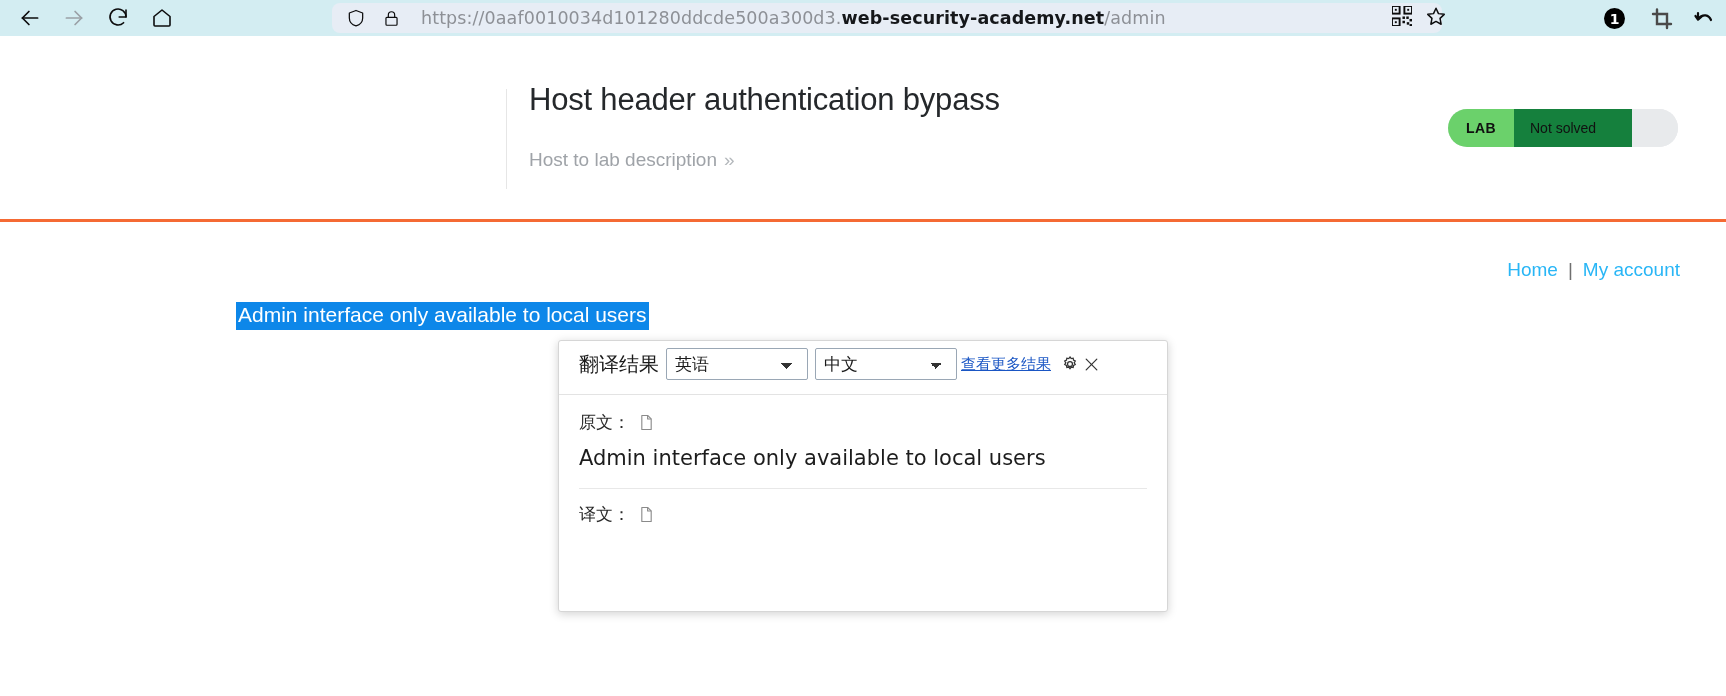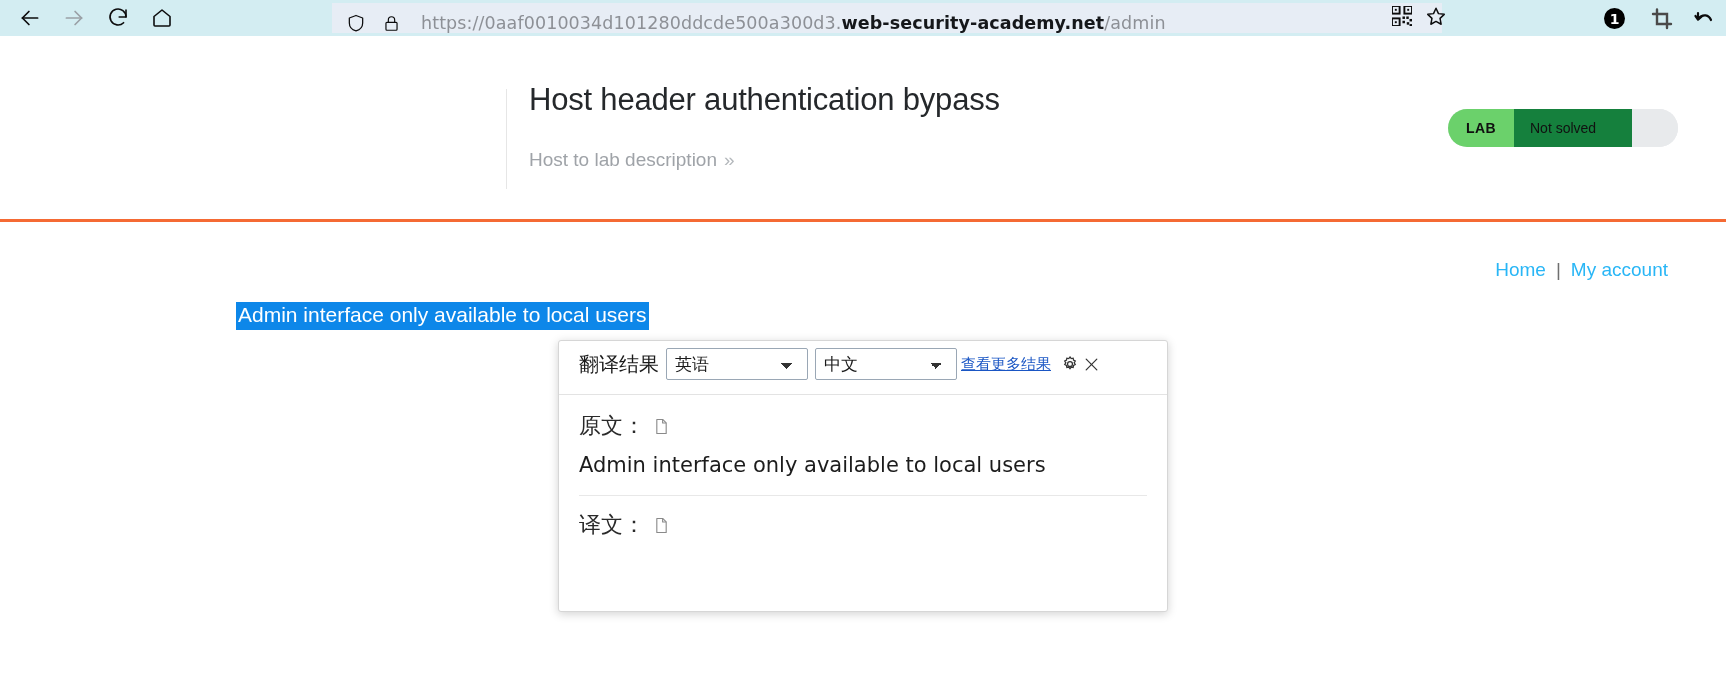--- a/index.html
+++ b/index.html
@@ -36,23 +36,23 @@
   .nav-btn svg { display: block; }
   #nav-back { margin-left: 8px; }
 
   #url-bar {
     position: absolute;
     left: 332px;
     top: 3px;
     width: 1110px;
     height: 30px;
     background: #e7edf5;
-    border-radius: 0;
-    display: flex;
-    align-items: flex-end;
+    border-radius: 8px;
+    display: flex;
+    align-items: center;
   }
   #shield-icon-wrap { margin-left: 14px; display:flex; align-items:center; }
   #lock-icon-wrap { margin-left: 16px; display:flex; align-items:center; }
   #url-text {
     margin-left: 20px;
     font-size: 17.5px;
     color: #8d9096;
     letter-spacing: 0.1px;
     white-space: nowrap;
     font-family: "DejaVu Sans", sans-serif;
@@ -183,21 +183,21 @@
     left: 0;
     top: 219px;
     width: 1726px;
     height: 3px;
     background: #f56a34;
   }
 
   
   #site-nav {
     position: absolute;
-    right: 58px;
+    right: 46px;
     top: 259px;
     font-size: 19px;
     white-space: nowrap;
   }
   #site-nav a {
     color: #29b6f6;
     text-decoration: none;
     cursor: pointer;
   }
   #site-nav .sep {
@@ -289,21 +289,21 @@
     display: flex; align-items: center; justify-content: center;
     cursor: pointer;
   }
 
   .trans-section {
     padding: 16px 20px 0 20px;
   }
   .trans-label-row {
     display: flex;
     align-items: center;
-    font-size: 22px;
+    font-size: 17px;
     color: #2a2a2a;
     font-family: "DejaVu Sans", sans-serif;
   }
   .copy-icon-wrap {
     margin-left: 8px;
     width: 17px; height: 19px;
     display: flex; align-items: center; justify-content: center;
     cursor: pointer;
   }
   .trans-body {

